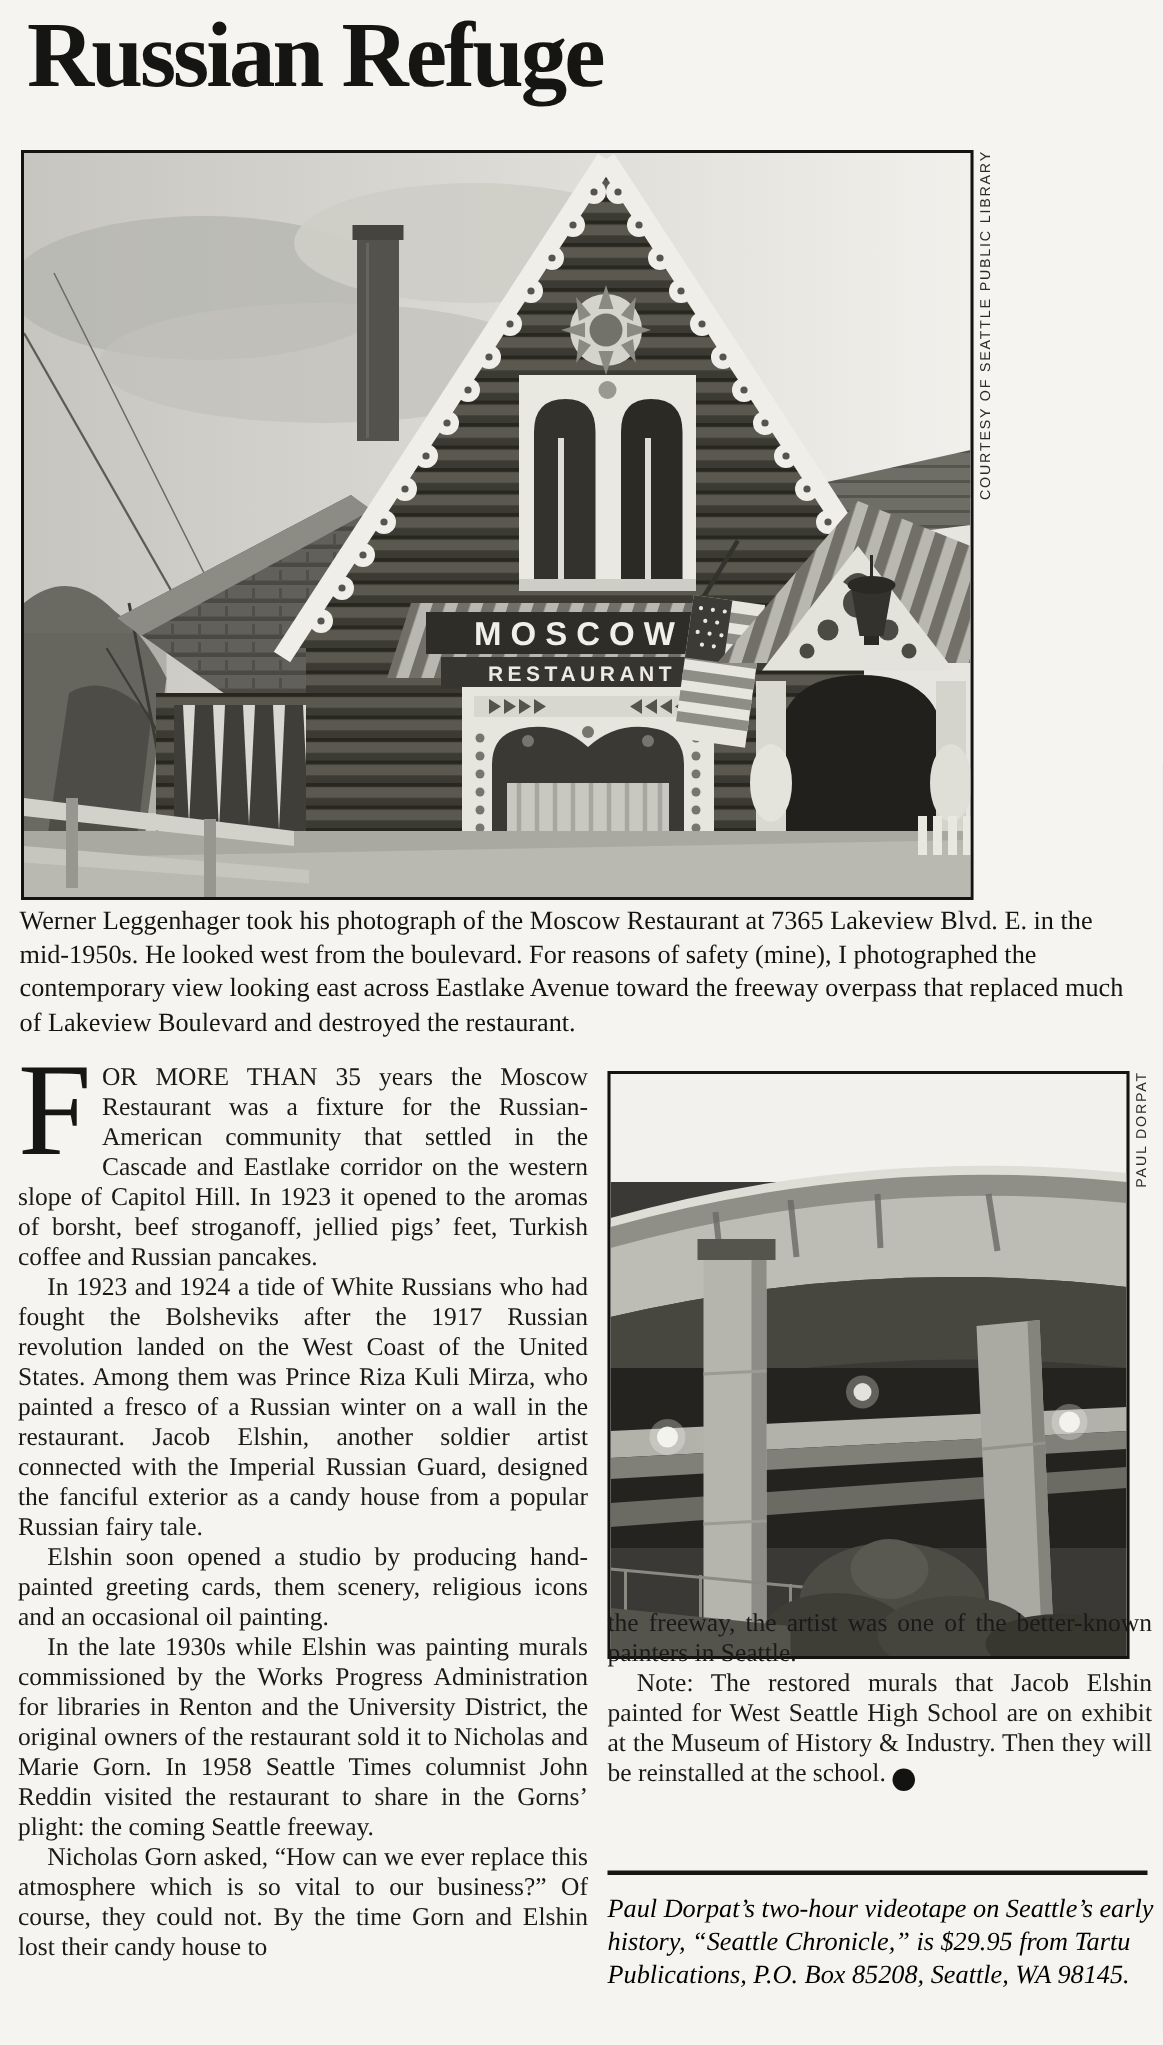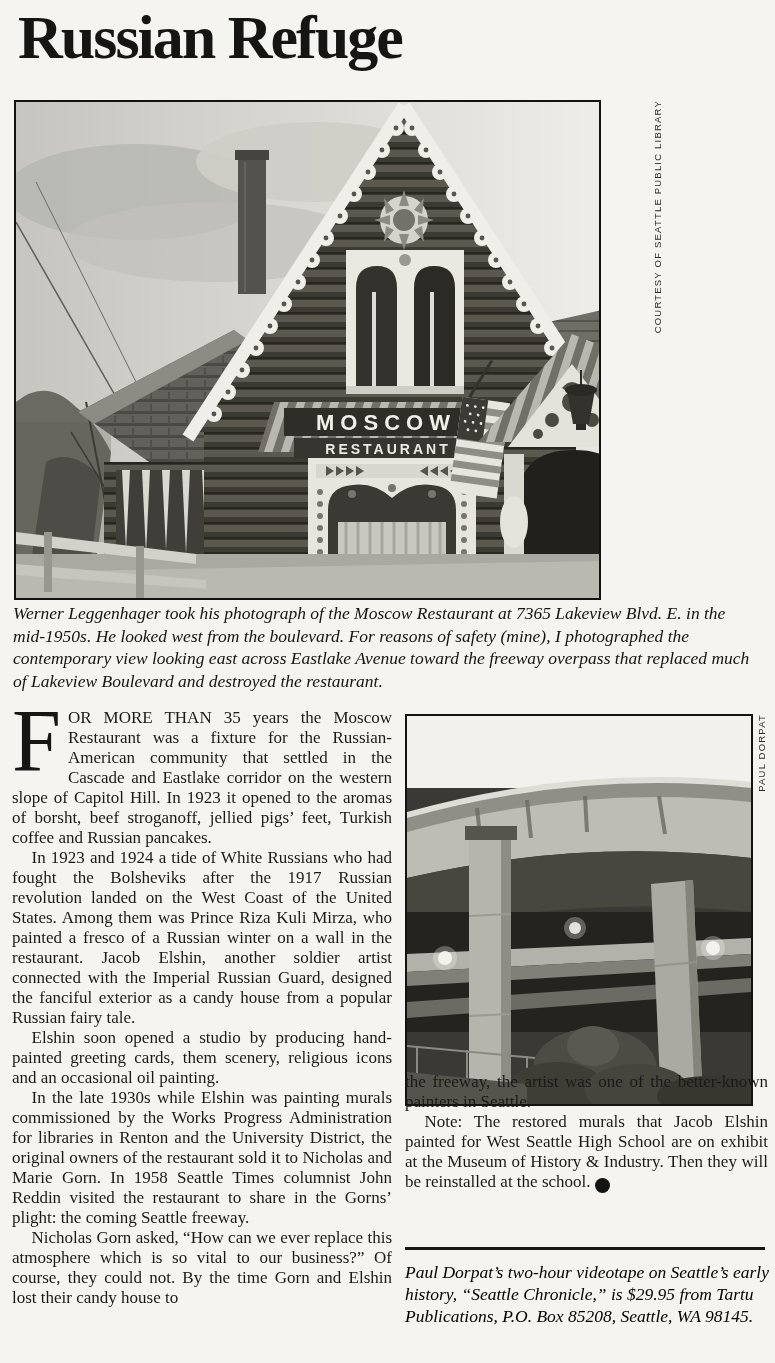--- a/index.html
+++ b/index.html
@@ -10,32 +10,32 @@
   }
   .headline{
     position:absolute;left:18px;top:2px;margin:0;
     font-size:62px;font-weight:bold;letter-spacing:-2px;
     font-family:Liberation Serif, serif;color:#151514;
   }
   .photo-frame{
     position:absolute;border:2px solid #131312;background:#cfcec9;
     box-sizing:border-box;overflow:hidden;
   }
-  #photo1{left:14px;top:100px;width:587px;height:500px;}
+  #photo1{left:14px;top:100px;width:635px;height:500px;}
   #photo2{left:405px;top:714px;width:348px;height:392px;}
   .photo-credit{
     position:absolute;writing-mode:vertical-rl;transform:rotate(180deg);
     font-family:"Liberation Sans",sans-serif;font-size:9.5px;
     letter-spacing:1.2px;color:#2a2a28;white-space:nowrap;
   }
   #credit1{left:652px;top:100px;}
   #credit2{left:756px;top:714px;}
   .caption{
     position:absolute;left:13px;top:602px;width:747px;margin:0;
-    font-style:italic;font-size:17.5px;line-height:22.5px;color:#141413;
+    font-size:17.5px;line-height:22.5px;color:#141413;
   }
   .col{position:absolute;font-size:17px;line-height:20px;text-align:justify;}
   #leftcol{left:12px;top:708px;width:380px;}
   #rightcol-text{left:405px;top:1072px;width:363px;}
   .col p{margin:0;}
   .col p.ind{text-indent:1.15em;}
   .dropcap{
     float:left;font-size:88px;line-height:62px;padding:2px 7px 0 0;
     font-family:"Liberation Serif",serif;color:#161615;
   }

